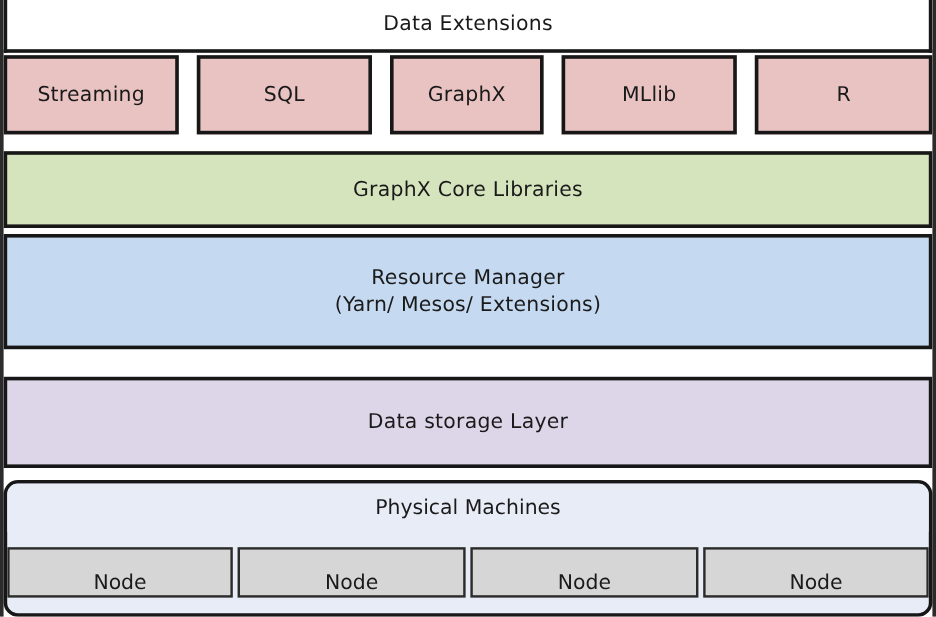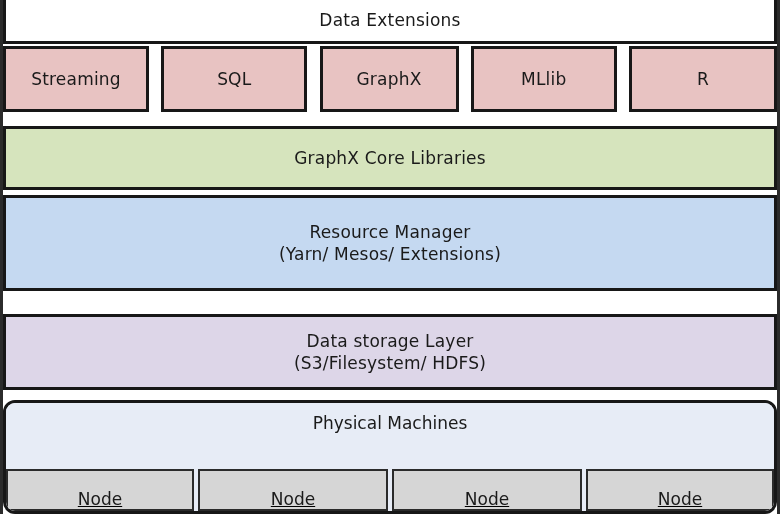--- a/index.html
+++ b/index.html
@@ -107,22 +107,21 @@
     background: #e7ecf6;
   }
   .nodes-row {
     position: absolute;
     left: 0;
     right: 0;
     top: 40px;
     bottom: 0;
     display: flex;
     justify-content: space-between;
-    align-items: flex-end;
-    text-decoration: underline;
+    align-items: center;
   }
   .node-box {
     box-sizing: border-box;
     border: 2px solid #2b2b2b;
     background: #d6d6d6;
     display: flex;
     align-items: flex-start;
     justify-content: center;
     padding-top: 18px;
     font-size: 17px;
@@ -141,21 +140,21 @@
     <div class="band-title">Data Extensions</div>
   </div>
 
   <div class="extensions-row" style="top:46px; height:66px;">
     <div class="ext-chip" style="width:146px;">
       <span>Streaming</span>
     </div>
     <div class="ext-chip" style="width:146px;">
       <span>SQL</span>
     </div>
-    <div class="ext-chip" style="width:139px;">
+    <div class="ext-chip" style="width:128px;">
       <span>GraphX</span>
     </div>
     <div class="ext-chip" style="width:146px;">
       <span>MLlib</span>
     </div>
     <div class="ext-chip" style="width:148px;">
       <span>R</span>
     </div>
   </div>
 
@@ -163,21 +162,20 @@
     <div class="band-title">GraphX Core Libraries</div>
   </div>
 
   <div class="band" style="top:195px; height:96px; background:#c5d9f1;">
     <div class="band-title">Resource Manager</div>
     <div class="band-subtitle">(Yarn/ Mesos/ Extensions)</div>
   </div>
 
   <div class="band" style="top:314px; height:76px; background:#ddd6e8;">
     <div class="band-title">Data storage Layer</div>
-    <div class="band-subtitle">(S3/Filesystem/ HDFS)</div>
   </div>
 
   <div class="machines-outer" style="top:400px; height:114px;border-radius:12px;">
     <div class="machines-header">
       <span>Physical Machines</span>
     </div>
     <div class="nodes-row">
       <div class="node-box" style="width:188px;">
         <span>Node</span>
       </div>

